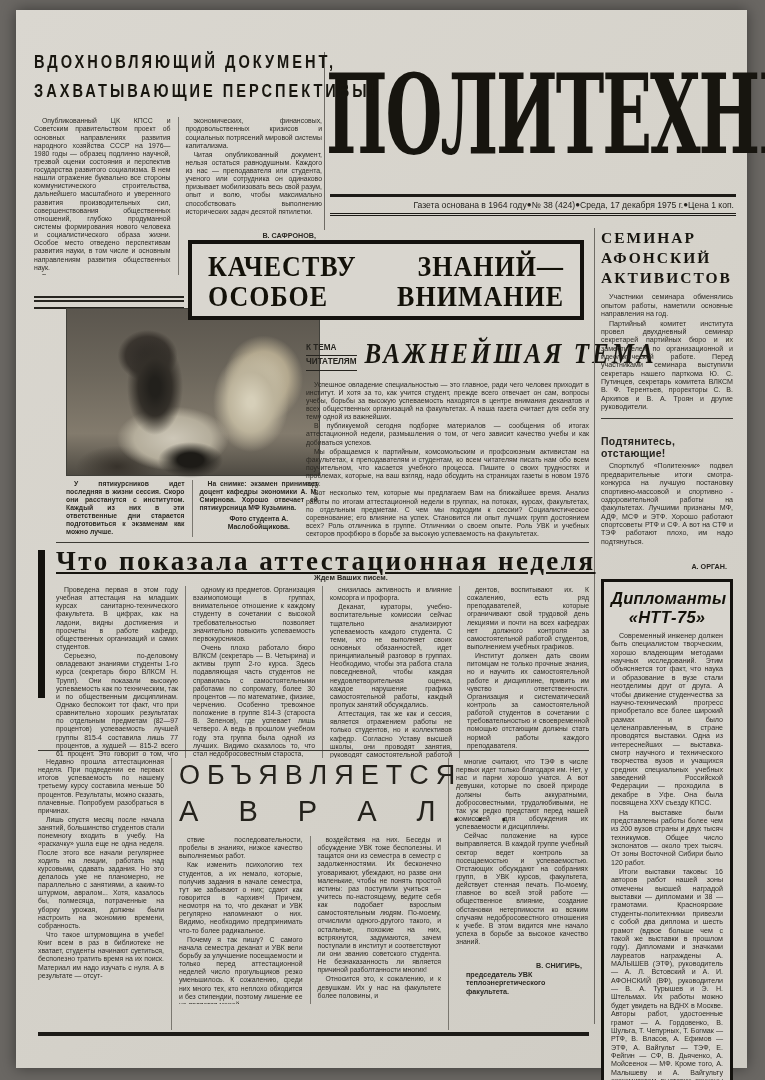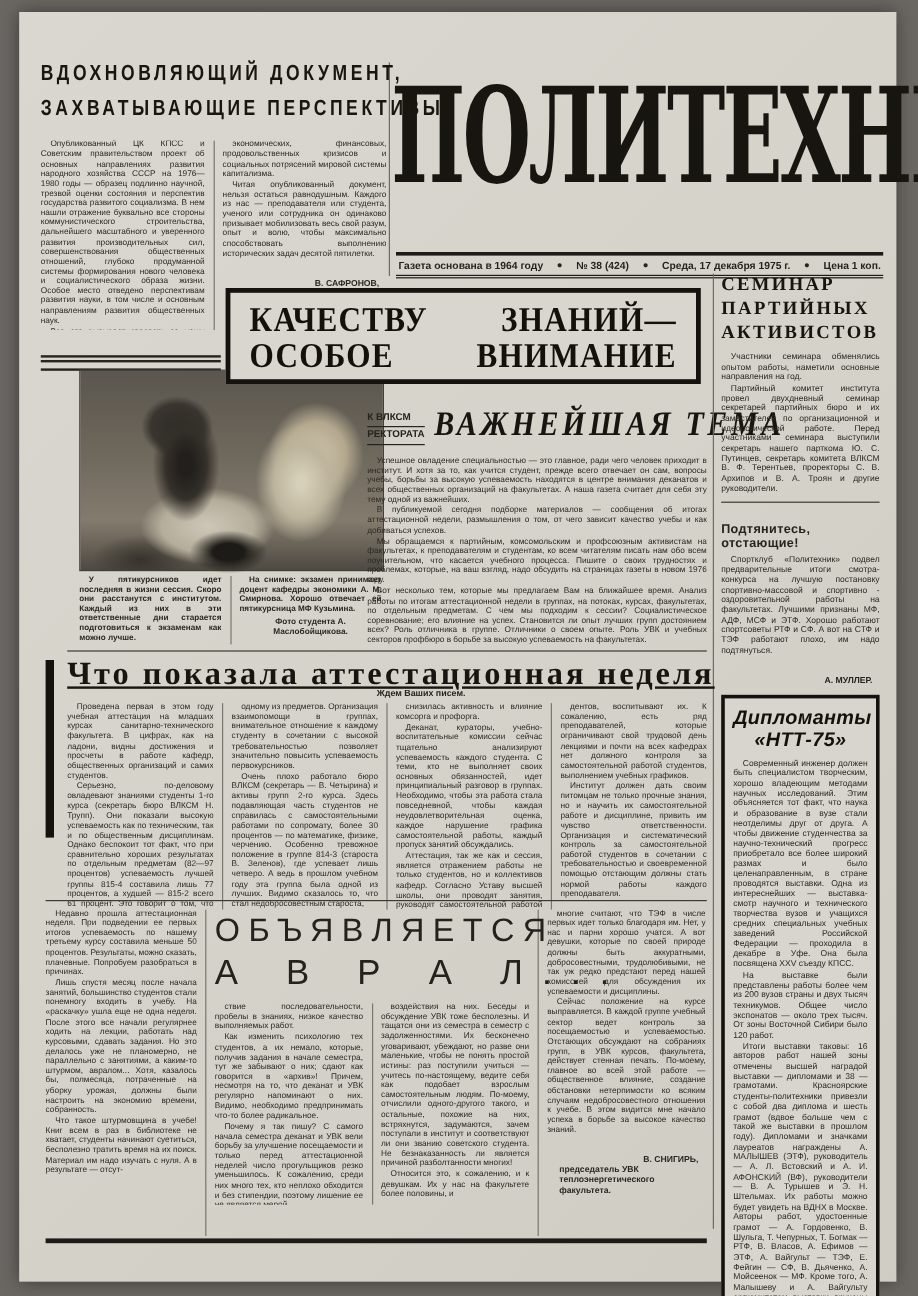--- a/index.html
+++ b/index.html
@@ -30,23 +30,23 @@
 
   
   .slogan{position:absolute;left:405px;top:34px;width:305px;text-align:center;
     font-family:"Liberation Serif",serif;font-style:italic;font-weight:bold;
     font-size:13px;border-bottom:1px solid #26241f;padding-bottom:2px;}
   .paper-title{position:absolute;left:314px;top:40px;width:400px;text-align:center;
     font-family:"DejaVu Serif",serif;font-weight:bold;font-size:64px;letter-spacing:-2px;
     transform:scale(1.02,1.72);transform-origin:center top;color:#17150f;white-space:nowrap;}
   .organ{position:absolute;left:314px;top:172px;width:400px;text-align:center;
     font-weight:bold;font-size:8.4px;line-height:1.25;letter-spacing:.4px;}
-  .datebar{position:absolute;left:314px;top:200px;width:402px;
+  .datebar{position:absolute;left:314px;top:184px;width:402px;
     border-top:3px solid #1d1b17;border-bottom:3px double #1d1b17;
-    font-weight:bold;font-size:8.6px;padding:3px 2px;display:flex;align-items:center;justify-content:space-between;white-space:nowrap;}
+    font-weight:normal;font-size:8.6px;padding:3px 2px;display:flex;align-items:center;justify-content:flex-end;white-space:nowrap;}
   .dot{font-size:8px;line-height:1;}
 
   
   .lead{position:absolute;left:18px;top:38px;width:288px;}
   .lead-h{font-weight:bold;font-size:14.6px;letter-spacing:3px;line-height:1.55;
     text-align:center;color:#18160f;transform:scaleY(1.25);transform-origin:top;white-space:nowrap;}
   .lead-cols{margin-top:24px;height:158px;overflow:hidden;}
   .triple-rule{position:absolute;left:18px;top:286px;width:150px;height:9px;
     border-top:2px solid #26241f;border-bottom:2px solid #26241f;}
   .triple-rule:after{content:"";display:block;height:2px;background:#26241f;margin-top:2px;}
@@ -186,53 +186,53 @@
     </div>
     <div class="ln">
       <span>ОСОБОЕ</span>
       <span>ВНИМАНИЕ</span>
     </div>
   </div>
 
   <div class="theme">
     <div class="theme-head">
       <div class="kicker">
-        <span>К ВЛКСМ</span>
-        <span>РЕКТОРАТА</span>
+        <span>К ТЕМА</span>
+        <span>ЧИТАТЕЛЯМ</span>
       </div>
       <div class="theme-title">ВАЖНЕЙШАЯ ТЕМА</div>
     </div>
     <div class="body-txt">
         <p class="para">Успешное овладение специальностью — это главное, ради чего человек приходит в институт. И хотя за то, как учится студент, прежде всего отвечает он сам, вопросы учебы, борьбы за высокую успеваемость находятся в центре внимания деканатов и всех общественных организаций на факультетах. А наша газета считает для себя эту тему одной из важнейших.</p>
         <p class="para">В публикуемой сегодня подборке материалов — сообщения об итогах аттестационной недели, размышления о том, от чего зависит качество учебы и как добиваться успехов.</p>
         <p class="para">Мы обращаемся к партийным, комсомольским и профсоюзным активистам на факультетах, к преподавателям и студентам, ко всем читателям писать нам обо всем поучительном, что касается учебного процесса. Пишите о своих трудностях и проблемах, которые, на ваш взгляд, надо обсудить на страницах газеты в новом 1976 году.</p>
         <p class="para">Вот несколько тем, которые мы предлагаем Вам на ближайшее время. Анализ работы по итогам аттестационной недели в группах, на потоках, курсах, факультетах, по отдельным предметам. С чем мы подходим к сессии? Социалистическое соревнование; его влияние на успех. Становится ли опыт лучших групп достоянием всех? Роль отличника в группе. Отличники о своем опыте. Роль УВК и учебных секторов профбюро в борьбе за высокую успеваемость на факультетах.</p>
       </div>
     <div class="closing">Ждем Ваших писем.</div>
   </div>
 
   <div class="vrule" style="left:578px;top:218px;height:796px;"></div>
   <div class="rightcol">
     <div class="sem-title">
       <div>СЕМИНАР</div>
-      <div>ПАРТИЙНЫХ</div>
+      <div>АФОНСКИЙ</div>
       <div>АКТИВИСТОВ</div>
     </div>
     <div class="body-txt" style="margin-top:5px;">
         <p class="para">Участники семинара обменялись опытом работы, наметили основные направления на год.</p>
         <p class="para">Партийный комитет института провел двухдневный семинар секретарей партийных бюро и их заместителей по организационной и идеологической работе. Перед участниками семинара выступили секретарь нашего парткома Ю. С. Путинцев, секретарь комитета ВЛКСМ В. Ф. Терентьев, проректоры С. В. Архипов и В. А. Троян и другие руководители.</p>
       </div>
 
     <div class="sport">
       <div class="sport-title">Подтянитесь, отстающие!</div>
       <div class="body-txt">
           <p class="para">Спортклуб «Политехник» подвел предварительные итоги смотра-конкурса на лучшую постановку спортивно-массовой и спортивно - оздоровительной работы на факультетах. Лучшими признаны МФ, АДФ, МСФ и ЭТФ. Хорошо работают спортсоветы РТФ и СФ. А вот на СТФ и ТЭФ работают плохо, им надо подтянуться.</p>
         </div>
       <div class="sig">
-        <span class="nm">А. МУЛЛЕР.</span>
+        <span class="nm">А. ОРГАН.</span>
       </div>
     </div>
 
     <div class="ntt-box">
       <div class="ntt-title">
         <div>Дипломанты</div>
         <div>«НТТ-75»</div>
       </div>
       <div class="body-txt">
           <p class="para">Современный инженер должен быть специалистом творческим, хорошо владеющим методами научных исследований. Этим объясняется тот факт, что наука и образование в вузе стали неотделимы друг от друга. А чтобы движение студенчества за научно-технический прогресс приобретало все более широкий размах и было целенаправленным, в стране проводятся выставки. Одна из интереснейших — выставка-смотр научного и технического творчества вузов и учащихся средних специальных учебных заведений Российской Федерации — проходила в декабре в Уфе. Она была посвящена XXV съезду КПСС.</p>

